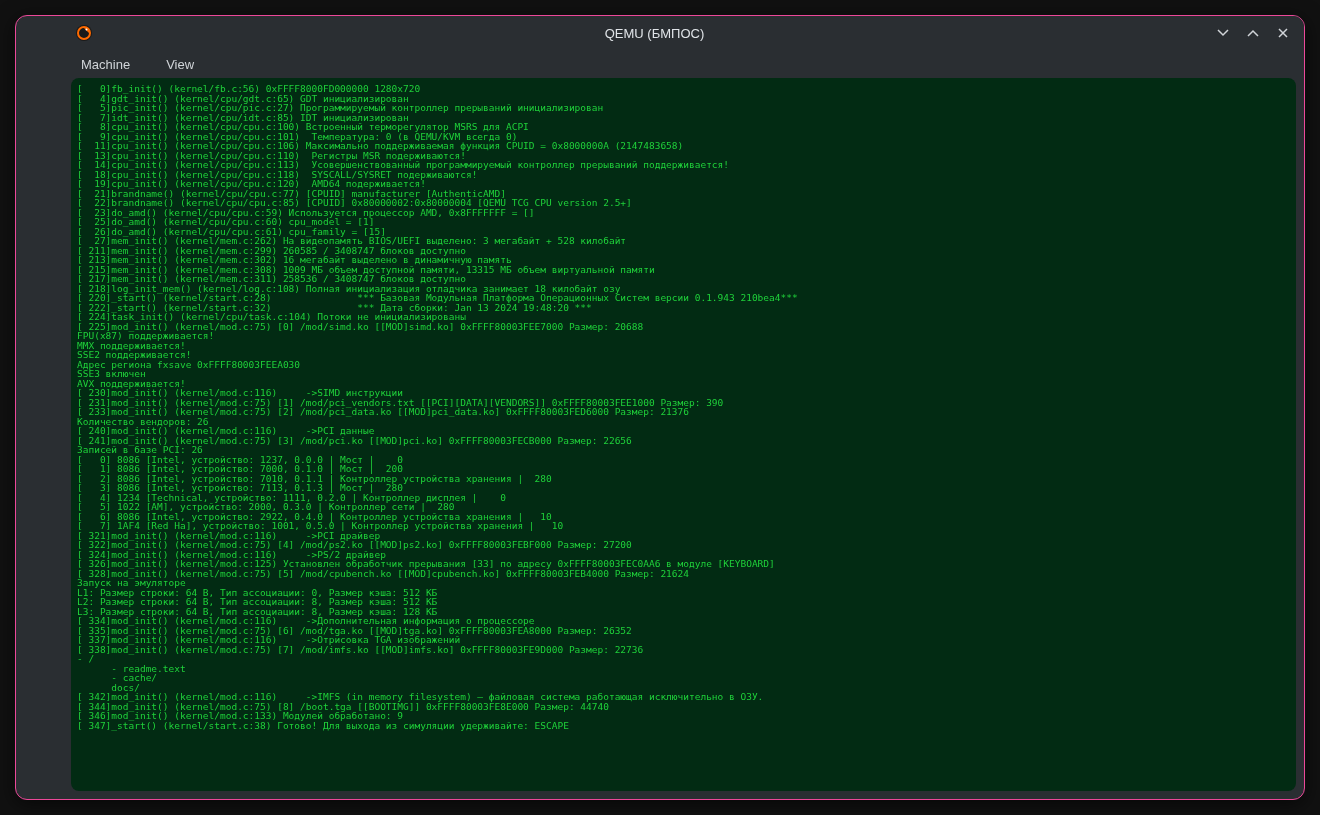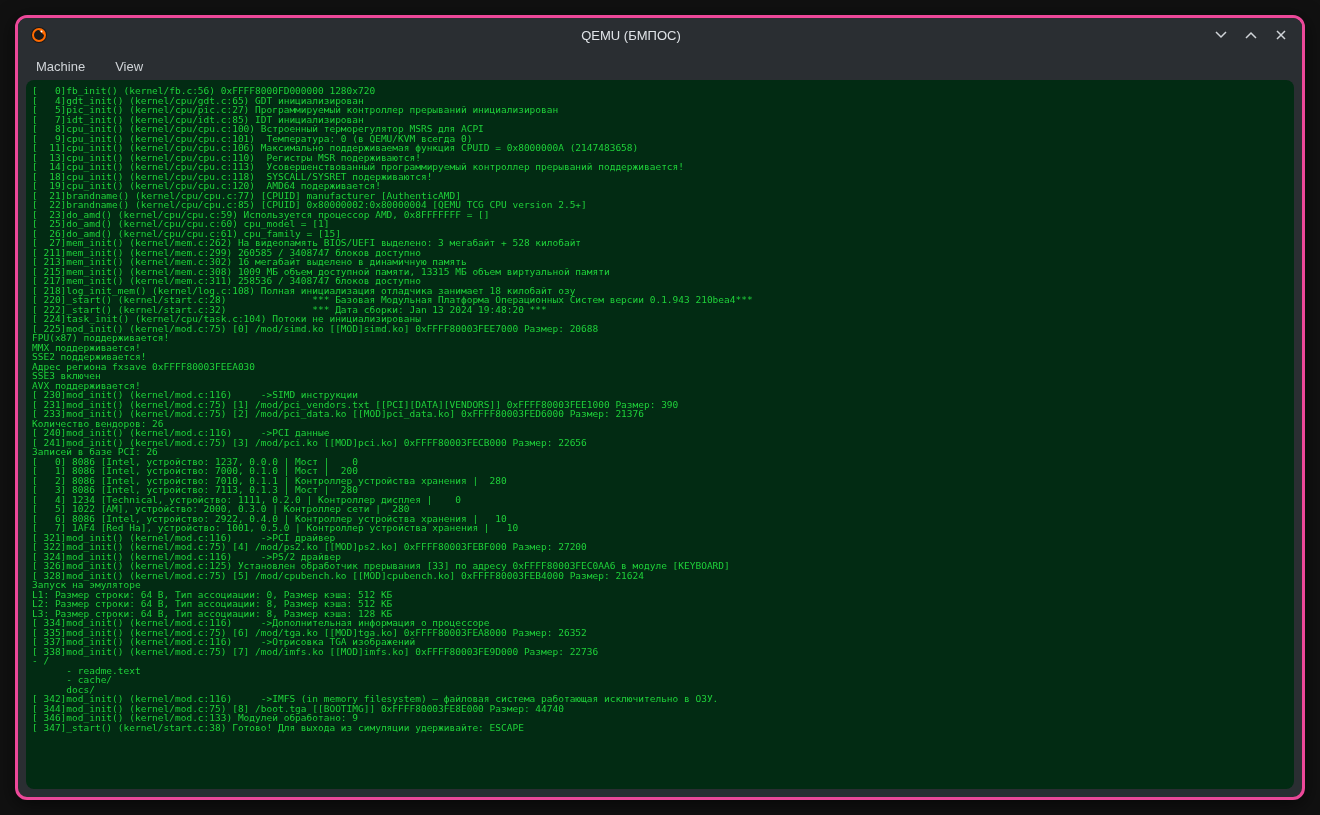--- a/index.html
+++ b/index.html
@@ -15,21 +15,22 @@
   .window {
     margin: 15px;
     width: 1290px;
     height: 785px;
     background: #2a2e32;
     border-radius: 12px;
     box-shadow: 0 4px 20px rgba(0,0,0,0.6);
     display: flex;
     flex-direction: column;
     overflow: hidden;
-    border: 3px solid #ec4899;
+    border: 1px solid #ec4899;
+    padding-left: 47px;
   }
   .titlebar {
     height: 34px;
     display: flex;
     align-items: center;
     padding: 0 8px;
     background: #2a2e32;
     color: #d0d4d8;
     font-size: 13px;
     user-select: none;
@@ -62,21 +63,21 @@
     color: #d0d4d8;
     cursor: pointer;
   }
   .titlebar .win-controls .ctrl svg { display:block; }
 
   .menubar {
     height: 28px;
     display: flex;
     align-items: center;
     padding: 0 8px;
-    gap: 10px;
+    gap: 16px;
     color: #d0d4d8;
     font-size: 13px;
   }
   .menubar .menu-item {
     padding: 3px 10px;
     border-radius: 4px;
     cursor: pointer;
   }
 
   .terminal {

